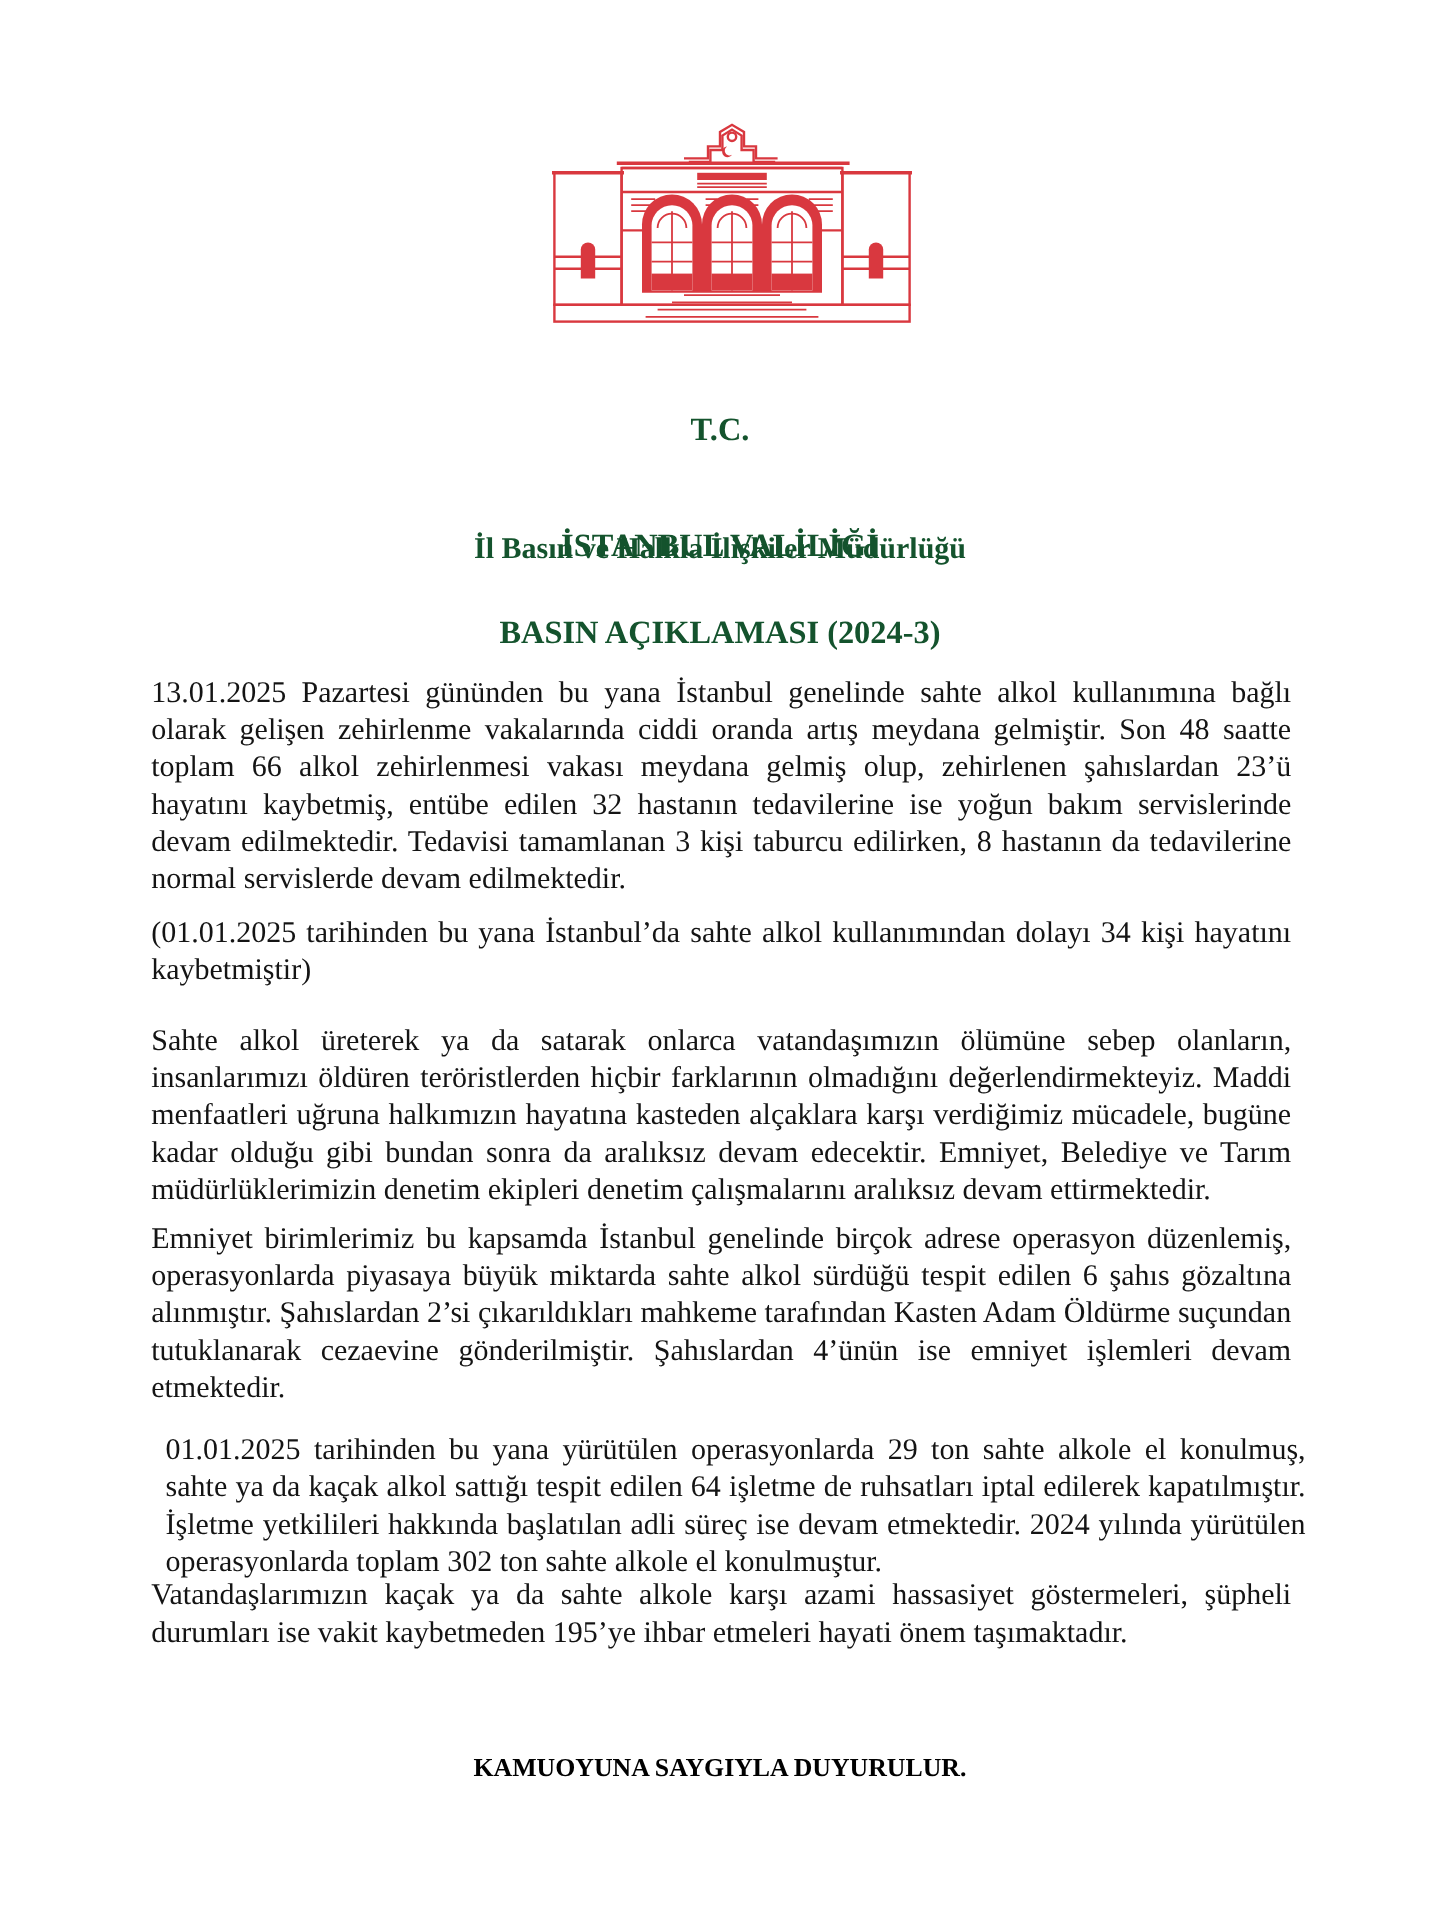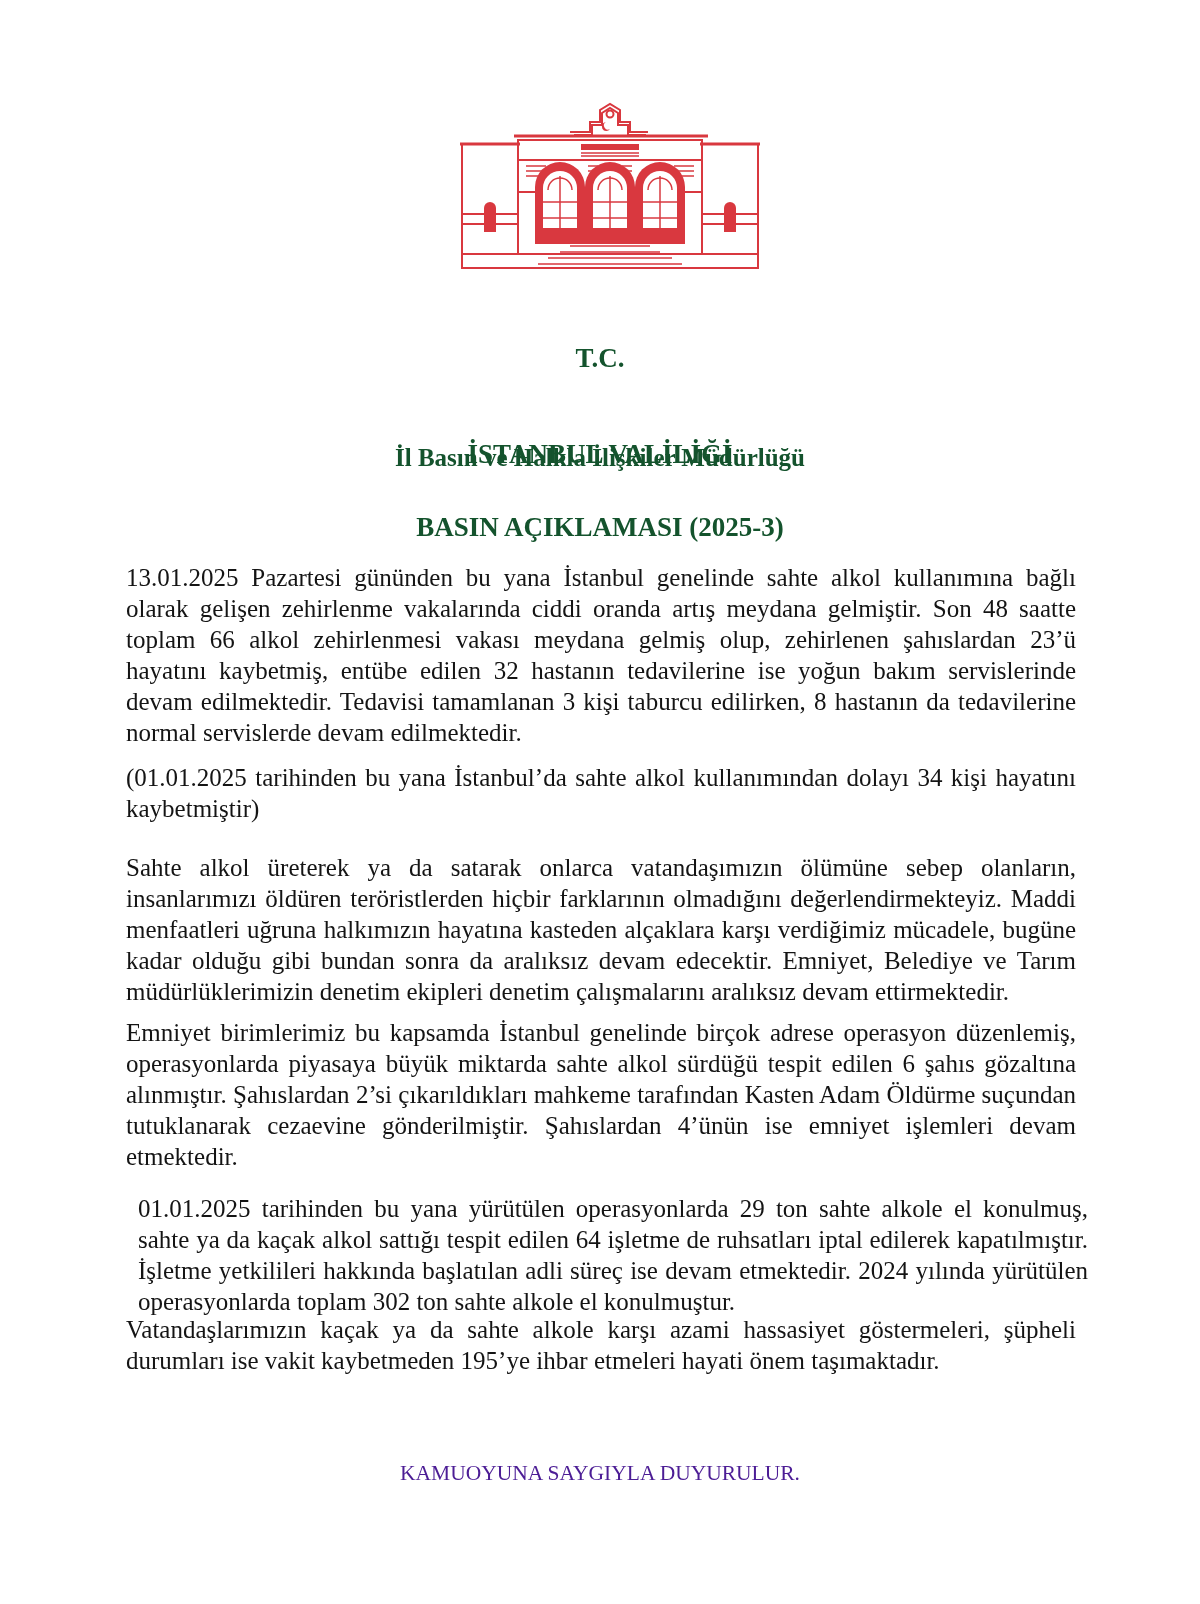--- a/index.html
+++ b/index.html
@@ -12,21 +12,21 @@
   .h2 { top: 422px; font-size: 27px; margin-top: 17px; }
   .h3 { top: 444px; font-size: 25px; }
   .h4 { top: 512px; font-size: 27px; }
   .body-text { position: absolute; left: 126px; width: 950px; font-size: 25px; line-height: 31px; text-align: justify; color: #141414; }
   .p1 { top: 562px; }
   .p2 { top: 762px; }
   .p3 { top: 852px; }
   .p4 { top: 1017px; }
   .p5 { top: 1181px; }
   .p6 { top: 1314px; }
-  .closing { position: absolute; left: 0; width: 1200px; top: 1461px; text-align: center; font-weight: normal; font-size: 21.5px; color: #4c1d95; }
+  .closing { position: absolute; left: 0; width: 1200px; top: 1461px; text-align: center; font-weight: bold; font-size: 21.5px; color: #000000; }
 </style>
 </head>
 <body>
 
 <div class="logo">
   <svg width="320" height="180" viewBox="0 0 320 180" xmlns="http://www.w3.org/2000/svg">
     <g fill="none" stroke="#d9383f" stroke-width="2">
 
       <path d="M130 40 L150 40 L150 30 L160 30 L160 18 L170 12 L180 18 L180 30 L190 30 L190 40 L208 40"></path>
       <path d="M134 43 L152 43 L152 33 L162 33 L162 21 L170 16 L178 21 L178 33 L188 33 L188 43 L206 43"></path>
@@ -107,21 +107,21 @@
     </g>
 
     <path d="M44 140 L44 116 A6 6 0 0 1 56 116 L56 140 Z" fill="#d9383f"></path>
     <path d="M284 140 L284 116 A6 6 0 0 1 296 116 L296 140 Z" fill="#d9383f"></path>
   </svg>
 </div>
 
 <div class="heading h1">T.C.</div>
 <div class="heading h2">İSTANBUL VALİLİĞİ</div>
 <div class="heading h3">İl Basın ve Halkla İlişkiler Müdürlüğü</div>
-<div class="heading h4">BASIN AÇIKLAMASI (2025-3)</div>
+<div class="heading h4">BASIN AÇIKLAMASI (2024-3)</div>
 
 <p class="body-text p1" style="margin:0">13.01.2025 Pazartesi gününden bu yana İstanbul genelinde sahte alkol kullanımına bağlı olarak gelişen zehirlenme vakalarında ciddi oranda artış meydana gelmiştir. Son 48 saatte toplam 66 alkol zehirlenmesi vakası meydana gelmiş olup, zehirlenen şahıslardan 23’ü hayatını kaybetmiş, entübe edilen 32 hastanın tedavilerine ise yoğun bakım servislerinde devam edilmektedir. Tedavisi tamamlanan 3 kişi taburcu edilirken, 8 hastanın da tedavilerine normal servislerde devam edilmektedir.</p>
 <p class="body-text p2" style="margin:0">(01.01.2025 tarihinden bu yana İstanbul’da sahte alkol kullanımından dolayı 34 kişi hayatını kaybetmiştir)</p>
 <p class="body-text p3" style="margin:0">Sahte alkol üreterek ya da satarak onlarca vatandaşımızın ölümüne sebep olanların, insanlarımızı öldüren teröristlerden hiçbir farklarının olmadığını değerlendirmekteyiz. Maddi menfaatleri uğruna halkımızın hayatına kasteden alçaklara karşı verdiğimiz mücadele, bugüne kadar olduğu gibi bundan sonra da aralıksız devam edecektir. Emniyet, Belediye ve Tarım müdürlüklerimizin denetim ekipleri denetim çalışmalarını aralıksız devam ettirmektedir.</p>
 <p class="body-text p4" style="margin:0">Emniyet birimlerimiz bu kapsamda İstanbul genelinde birçok adrese operasyon düzenlemiş, operasyonlarda piyasaya büyük miktarda sahte alkol sürdüğü tespit edilen 6 şahıs gözaltına alınmıştır. Şahıslardan 2’si çıkarıldıkları mahkeme tarafından Kasten Adam Öldürme suçundan tutuklanarak cezaevine gönderilmiştir. Şahıslardan 4’ünün ise emniyet işlemleri devam etmektedir.</p>
 <p class="body-text p5" style="margin:12px">01.01.2025 tarihinden bu yana yürütülen operasyonlarda 29 ton sahte alkole el konulmuş, sahte ya da kaçak alkol sattığı tespit edilen 64 işletme de ruhsatları iptal edilerek kapatılmıştır. İşletme yetkilileri hakkında başlatılan adli süreç ise devam etmektedir. 2024 yılında yürütülen operasyonlarda toplam 302 ton sahte alkole el konulmuştur.</p>
 <p class="body-text p6" style="margin:0">Vatandaşlarımızın kaçak ya da sahte alkole karşı azami hassasiyet göstermeleri, şüpheli durumları ise vakit kaybetmeden 195’ye ihbar etmeleri hayati önem taşımaktadır.</p>
 
 <div class="closing">KAMUOYUNA SAYGIYLA DUYURULUR.</div>
 

